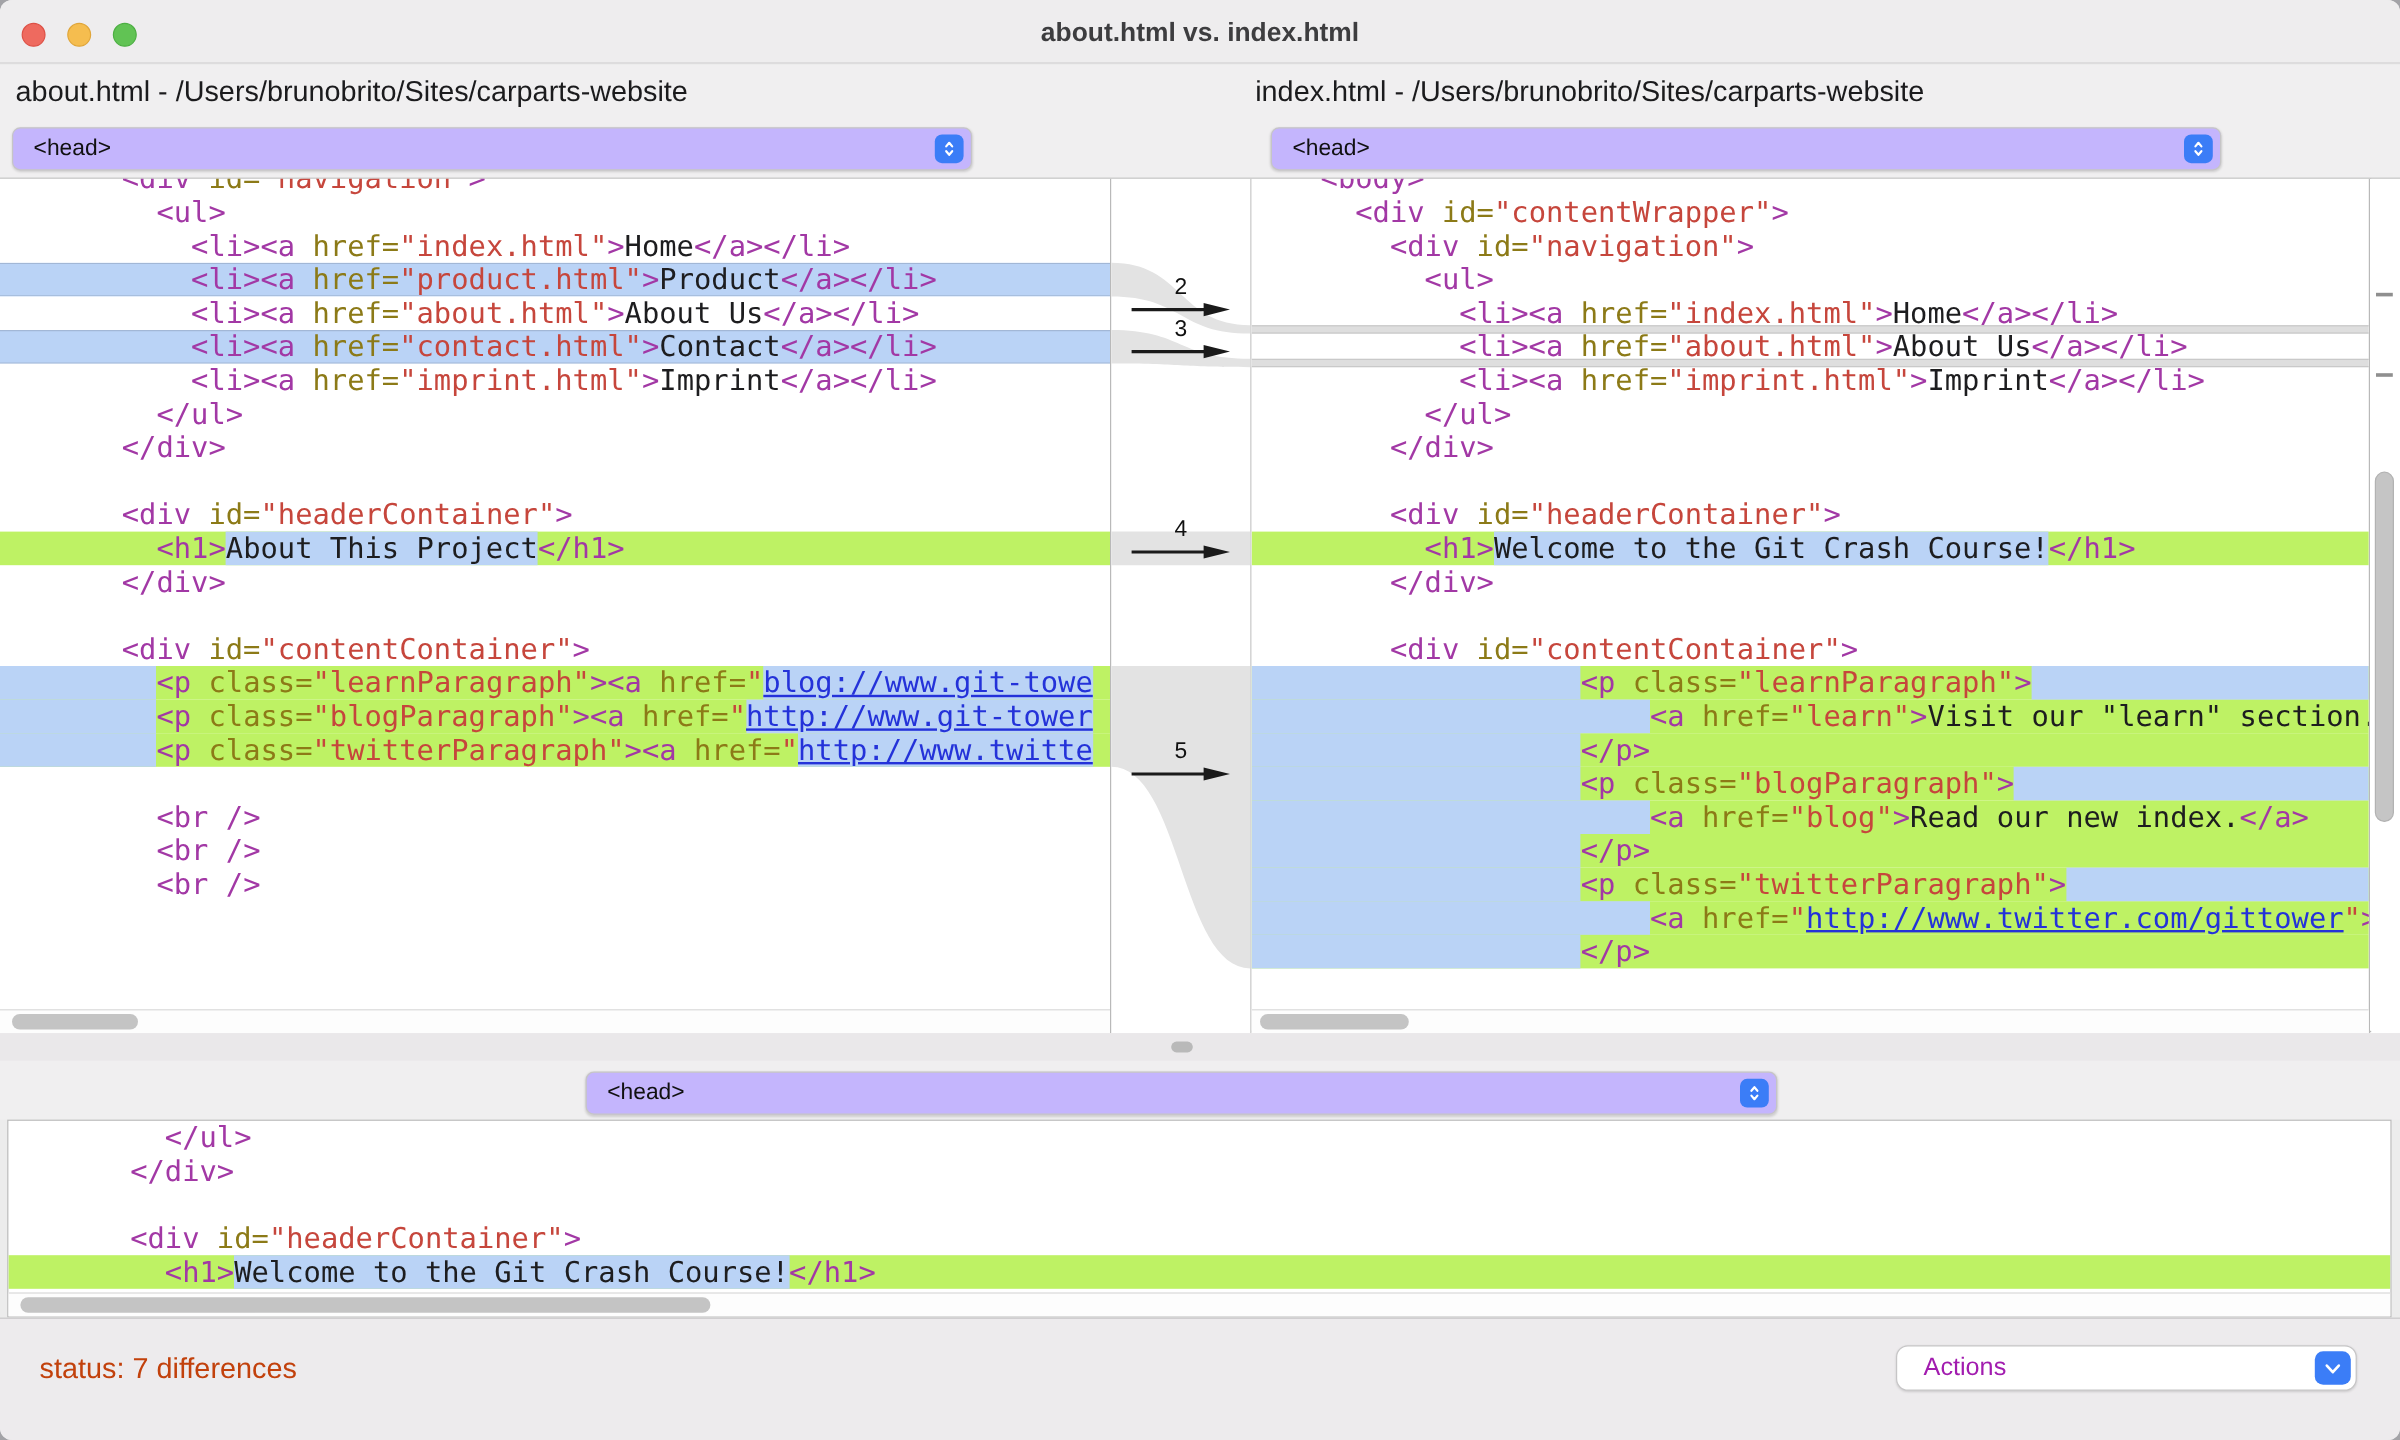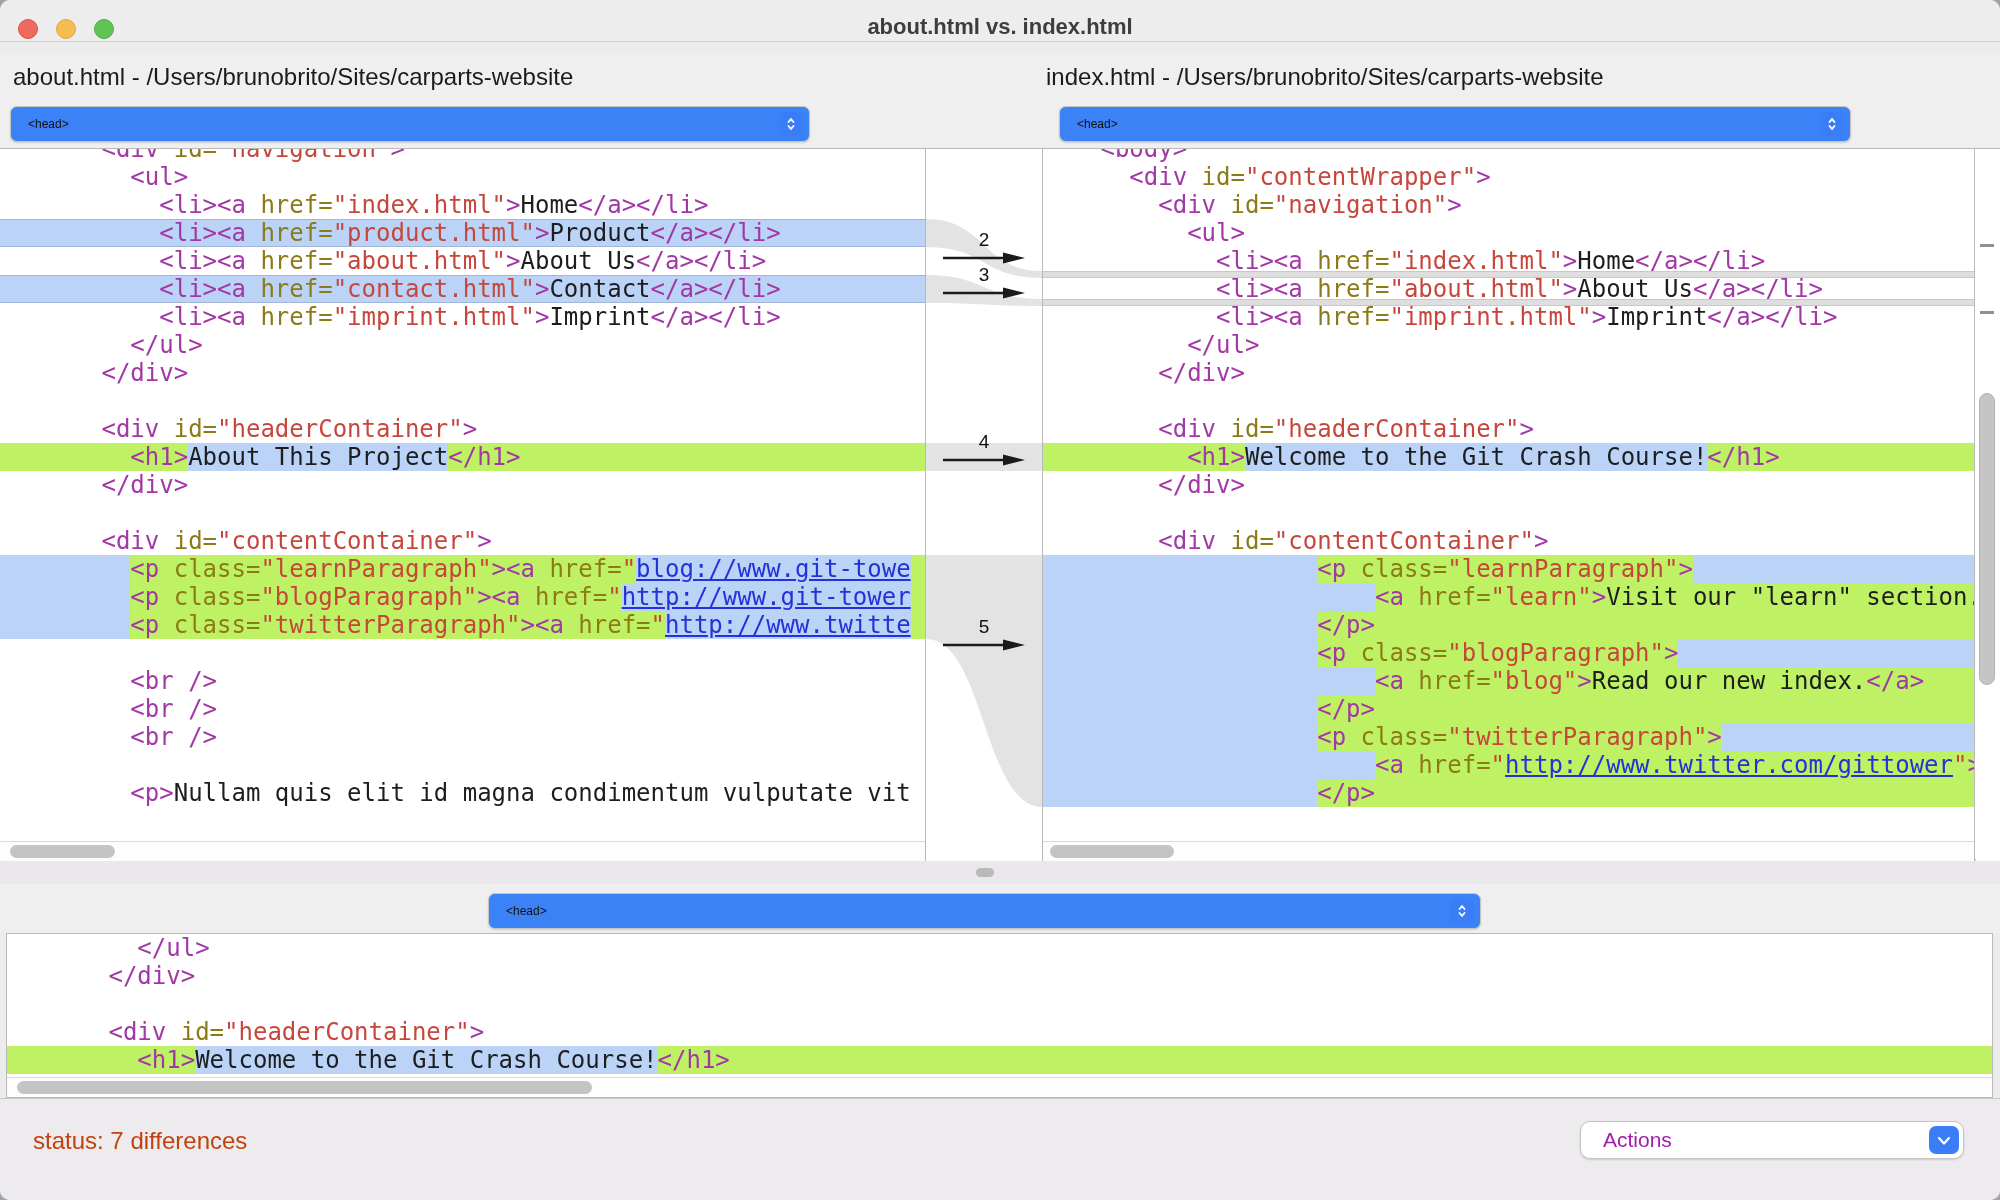--- a/index.html
+++ b/index.html
@@ -1,34 +1,34 @@
 <!DOCTYPE html>
 <html><head>
 <meta charset="utf-8">
 <style>
   html,body{margin:0;padding:0;background:#a3a3a7;}
   *{box-sizing:border-box;}
   .window{position:relative;width:2000px;height:1200px;background:#ececec;
     font-family:"Liberation Sans",sans-serif;border-radius:10px;overflow:hidden;}
   
-  .titlebar{position:absolute;left:0;top:0;width:100%;height:42px;background:#eeedee;border-bottom:1px solid #d2d1d2;}
+  .titlebar{position:absolute;left:0;top:0;width:100%;height:53px;background:#eeedee;border-bottom:1px solid #d2d1d2;}
   .tl{position:absolute;top:19px;width:20px;height:20px;border-radius:50%;}
   .tl-red{left:18px;background:#ee6a5f;border:1px solid #dd5146;}
   .tl-yellow{left:56px;background:#f5bd4f;border:1px solid #e0a63a;}
   .tl-green{left:94px;background:#61c354;border:1px solid #4daf43;}
   .wtitle{position:absolute;left:0;top:0;width:100%;height:53px;line-height:53px;text-align:center;
     font-size:22px;font-weight:bold;color:#3d3d3f;}
   
   .filebar{position:absolute;left:0;top:54px;width:100%;height:46px;background:#f0eff0;}
   .fname{position:absolute;top:0;height:46px;line-height:46px;font-size:24px;color:#1b1b1d;}
   .fname.left{left:13px;} .fname.right{left:1046px;}
   
   .anchorbar{position:absolute;left:0;top:100px;width:100%;height:48px;background:#f0eff0;}
-  .popup{position:absolute;height:36px;background:#3b82f6;border:1px solid #c6c5c6;border-radius:7px;
-    box-shadow:0 1px 2px rgba(0,0,0,.14);font-size:12px;color:#111;}
+  .popup{position:absolute;height:36px;background:#c4b5fd;border:1px solid #c6c5c6;border-radius:7px;
+    box-shadow:0 1px 2px rgba(0,0,0,.14);font-size:19px;color:#111;}
   .popup .plabel{position:absolute;left:17px;top:0;height:34px;line-height:34px;white-space:pre;}
   .stepper{position:absolute;right:6px;top:5px;width:24px;height:24px;border-radius:6px;background:#3b7df7;}
   .stepper svg{position:absolute;left:2px;top:4px;}
   .pop-left{left:10px;top:6px;width:800px;}
   .pop-right{left:1059px;top:6px;width:792px;}
   
   .main{position:absolute;left:0;top:148px;width:2000px;height:712px;background:#ffffff;
     border-top:1px solid #b9b9b9;border-bottom:1px solid #b9b9b9;}
   .pane{position:absolute;top:0;height:712px;overflow:hidden;background:#fff;}
   .pane-left{left:0;width:925px;}
@@ -137,21 +137,21 @@
           <div class="crow"><span class="ind"></span><span class="cseg"></span><span class="tr"></span></div>
           <div class="crow"><span class="ind"> </span><span class="cseg"><span class="c-t">&lt;div </span><span class="c-a">id=</span><span class="c-v">"contentContainer"</span><span class="c-t">&gt;</span></span><span class="tr"></span></div>
           <div class="crow row-gray"><span class="ind bg-blue">   </span><span class="cseg"><span class="c-t">&lt;p </span><span class="c-a">class=</span><span class="c-v">"learnParagraph"</span><span class="c-t">&gt;&lt;a </span><span class="c-a">href=</span><span class="c-v">"</span><span class="c-l bg-blue">blog://www.git-towe</span></span><span class="tr"></span></div>
           <div class="crow row-gray"><span class="ind bg-blue">   </span><span class="cseg"><span class="c-t">&lt;p </span><span class="c-a">class=</span><span class="c-v">"blogParagraph"</span><span class="c-t">&gt;&lt;a </span><span class="c-a">href=</span><span class="c-v">"</span><span class="c-l bg-blue">http://www.git-tower</span></span><span class="tr"></span></div>
           <div class="crow row-gray"><span class="ind bg-blue">   </span><span class="cseg"><span class="c-t">&lt;p </span><span class="c-a">class=</span><span class="c-v">"twitterParagraph"</span><span class="c-t">&gt;&lt;a </span><span class="c-a">href=</span><span class="c-v">"</span><span class="c-l bg-blue">http://www.twitte</span></span><span class="tr"></span></div>
           <div class="crow"><span class="ind"></span><span class="cseg"></span><span class="tr"></span></div>
           <div class="crow"><span class="ind">   </span><span class="cseg"><span class="c-t">&lt;br /&gt;</span></span><span class="tr"></span></div>
           <div class="crow"><span class="ind">   </span><span class="cseg"><span class="c-t">&lt;br /&gt;</span></span><span class="tr"></span></div>
           <div class="crow"><span class="ind">   </span><span class="cseg"><span class="c-t">&lt;br /&gt;</span></span><span class="tr"></span></div>
           <div class="crow"><span class="ind"></span><span class="cseg"></span><span class="tr"></span></div>
-          <div class="crow"><span class="ind">   </span><span class="cseg"><span class="c-t">&lt;p&gt;</span><span class="c-x">Nullam quis elit id magna condimentum vulputate vit</span></span><span class="tr"></span></div>
+          <div class="crow"><span class="ind">   </span><span class="tr"></span></div>
         </div>
       <div class="hscroll">
         <div class="hthumb" style="left:10px;width:105px;"></div>
       </div>
     </div>
 
     <div class="gutter">
       <svg class="ribbons" width="116" height="712" viewBox="0 0 116 712">
         <path d="M0,70 C60,70 56,122 116,122 L116,129 C56,129 60,98 0,98 Z" fill="#e3e3e3"></path>
         <path d="M0,126 C60,126 56,150 116,150 L116,157 C56,157 60,154 0,154 Z" fill="#e3e3e3"></path>

